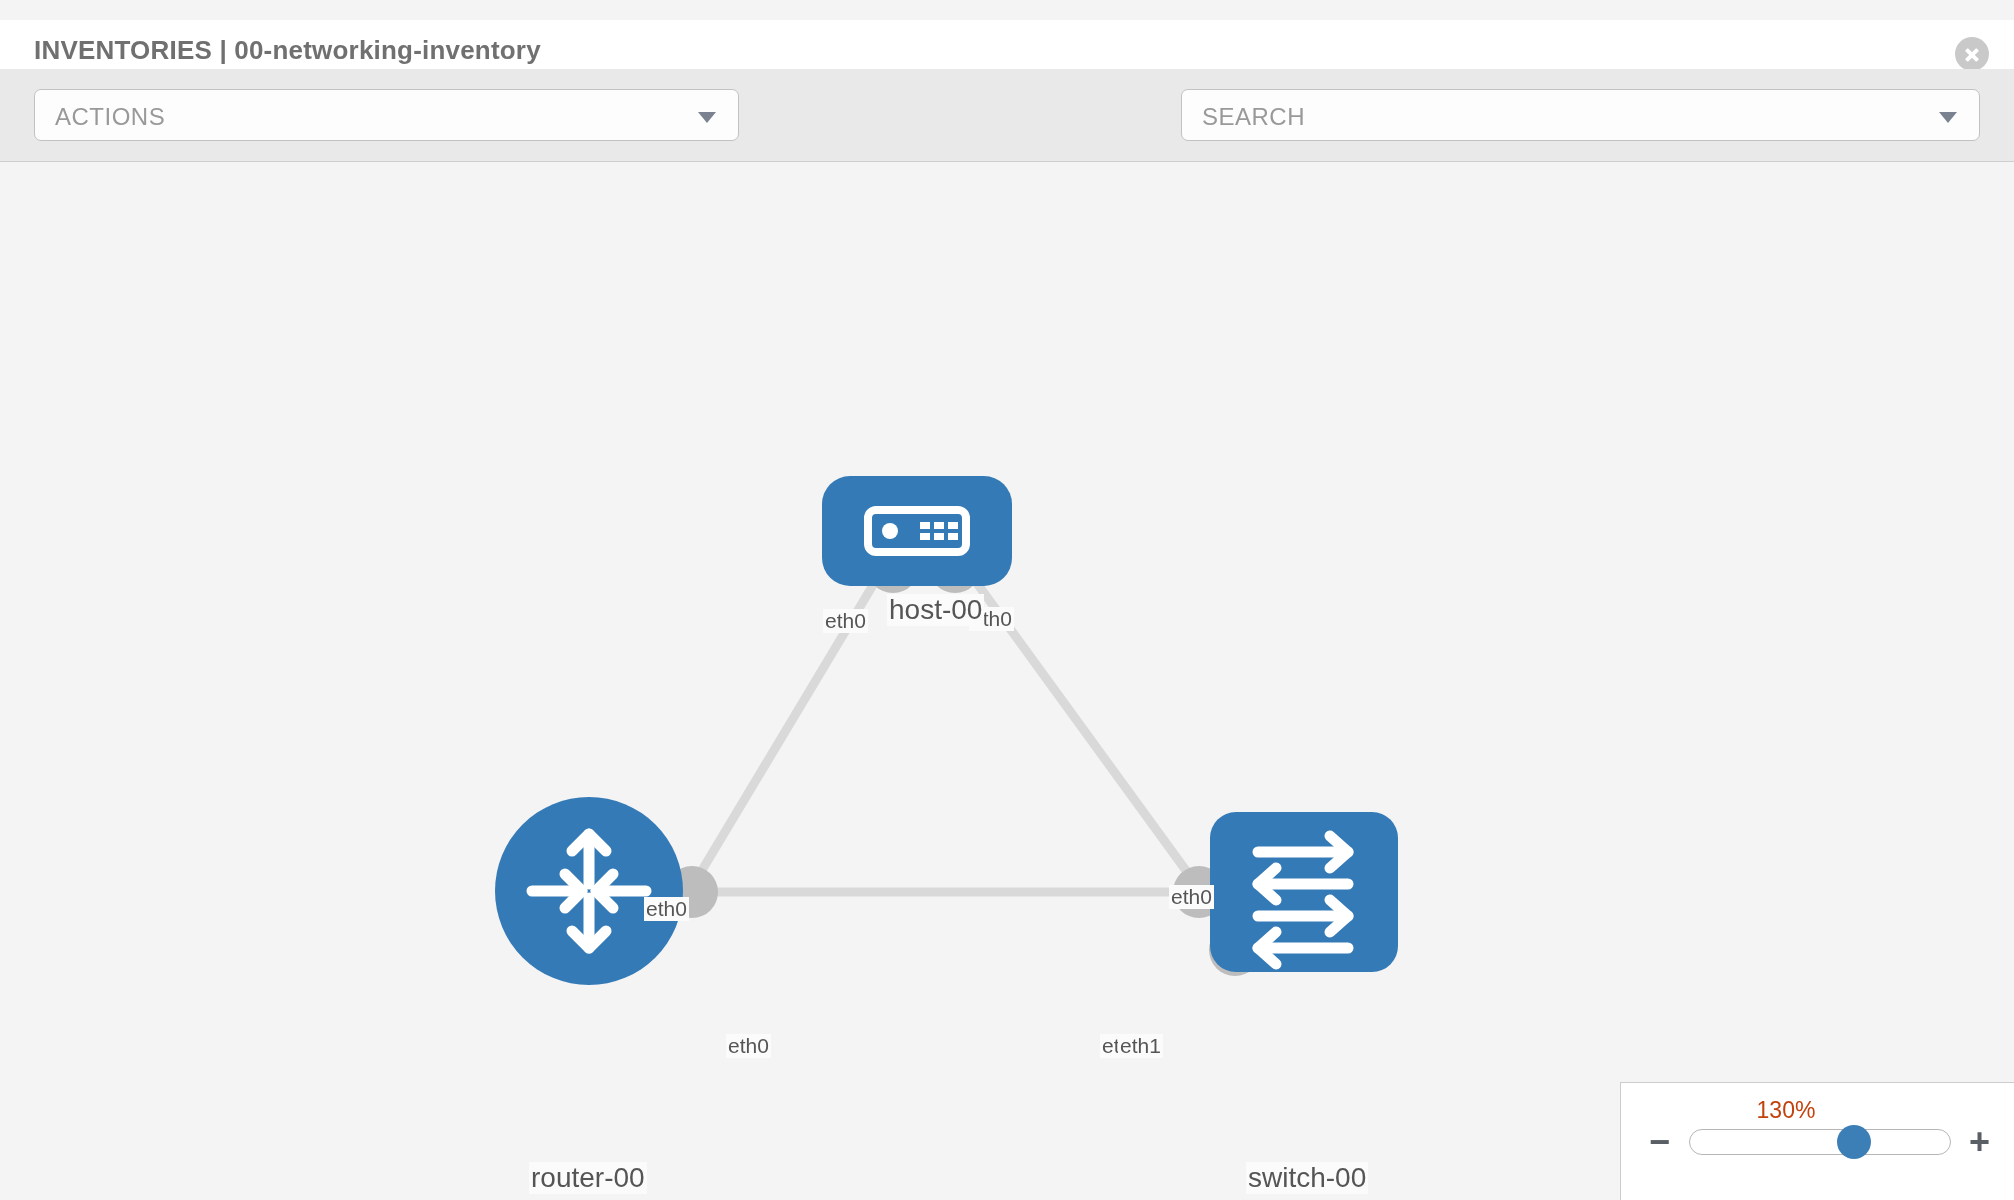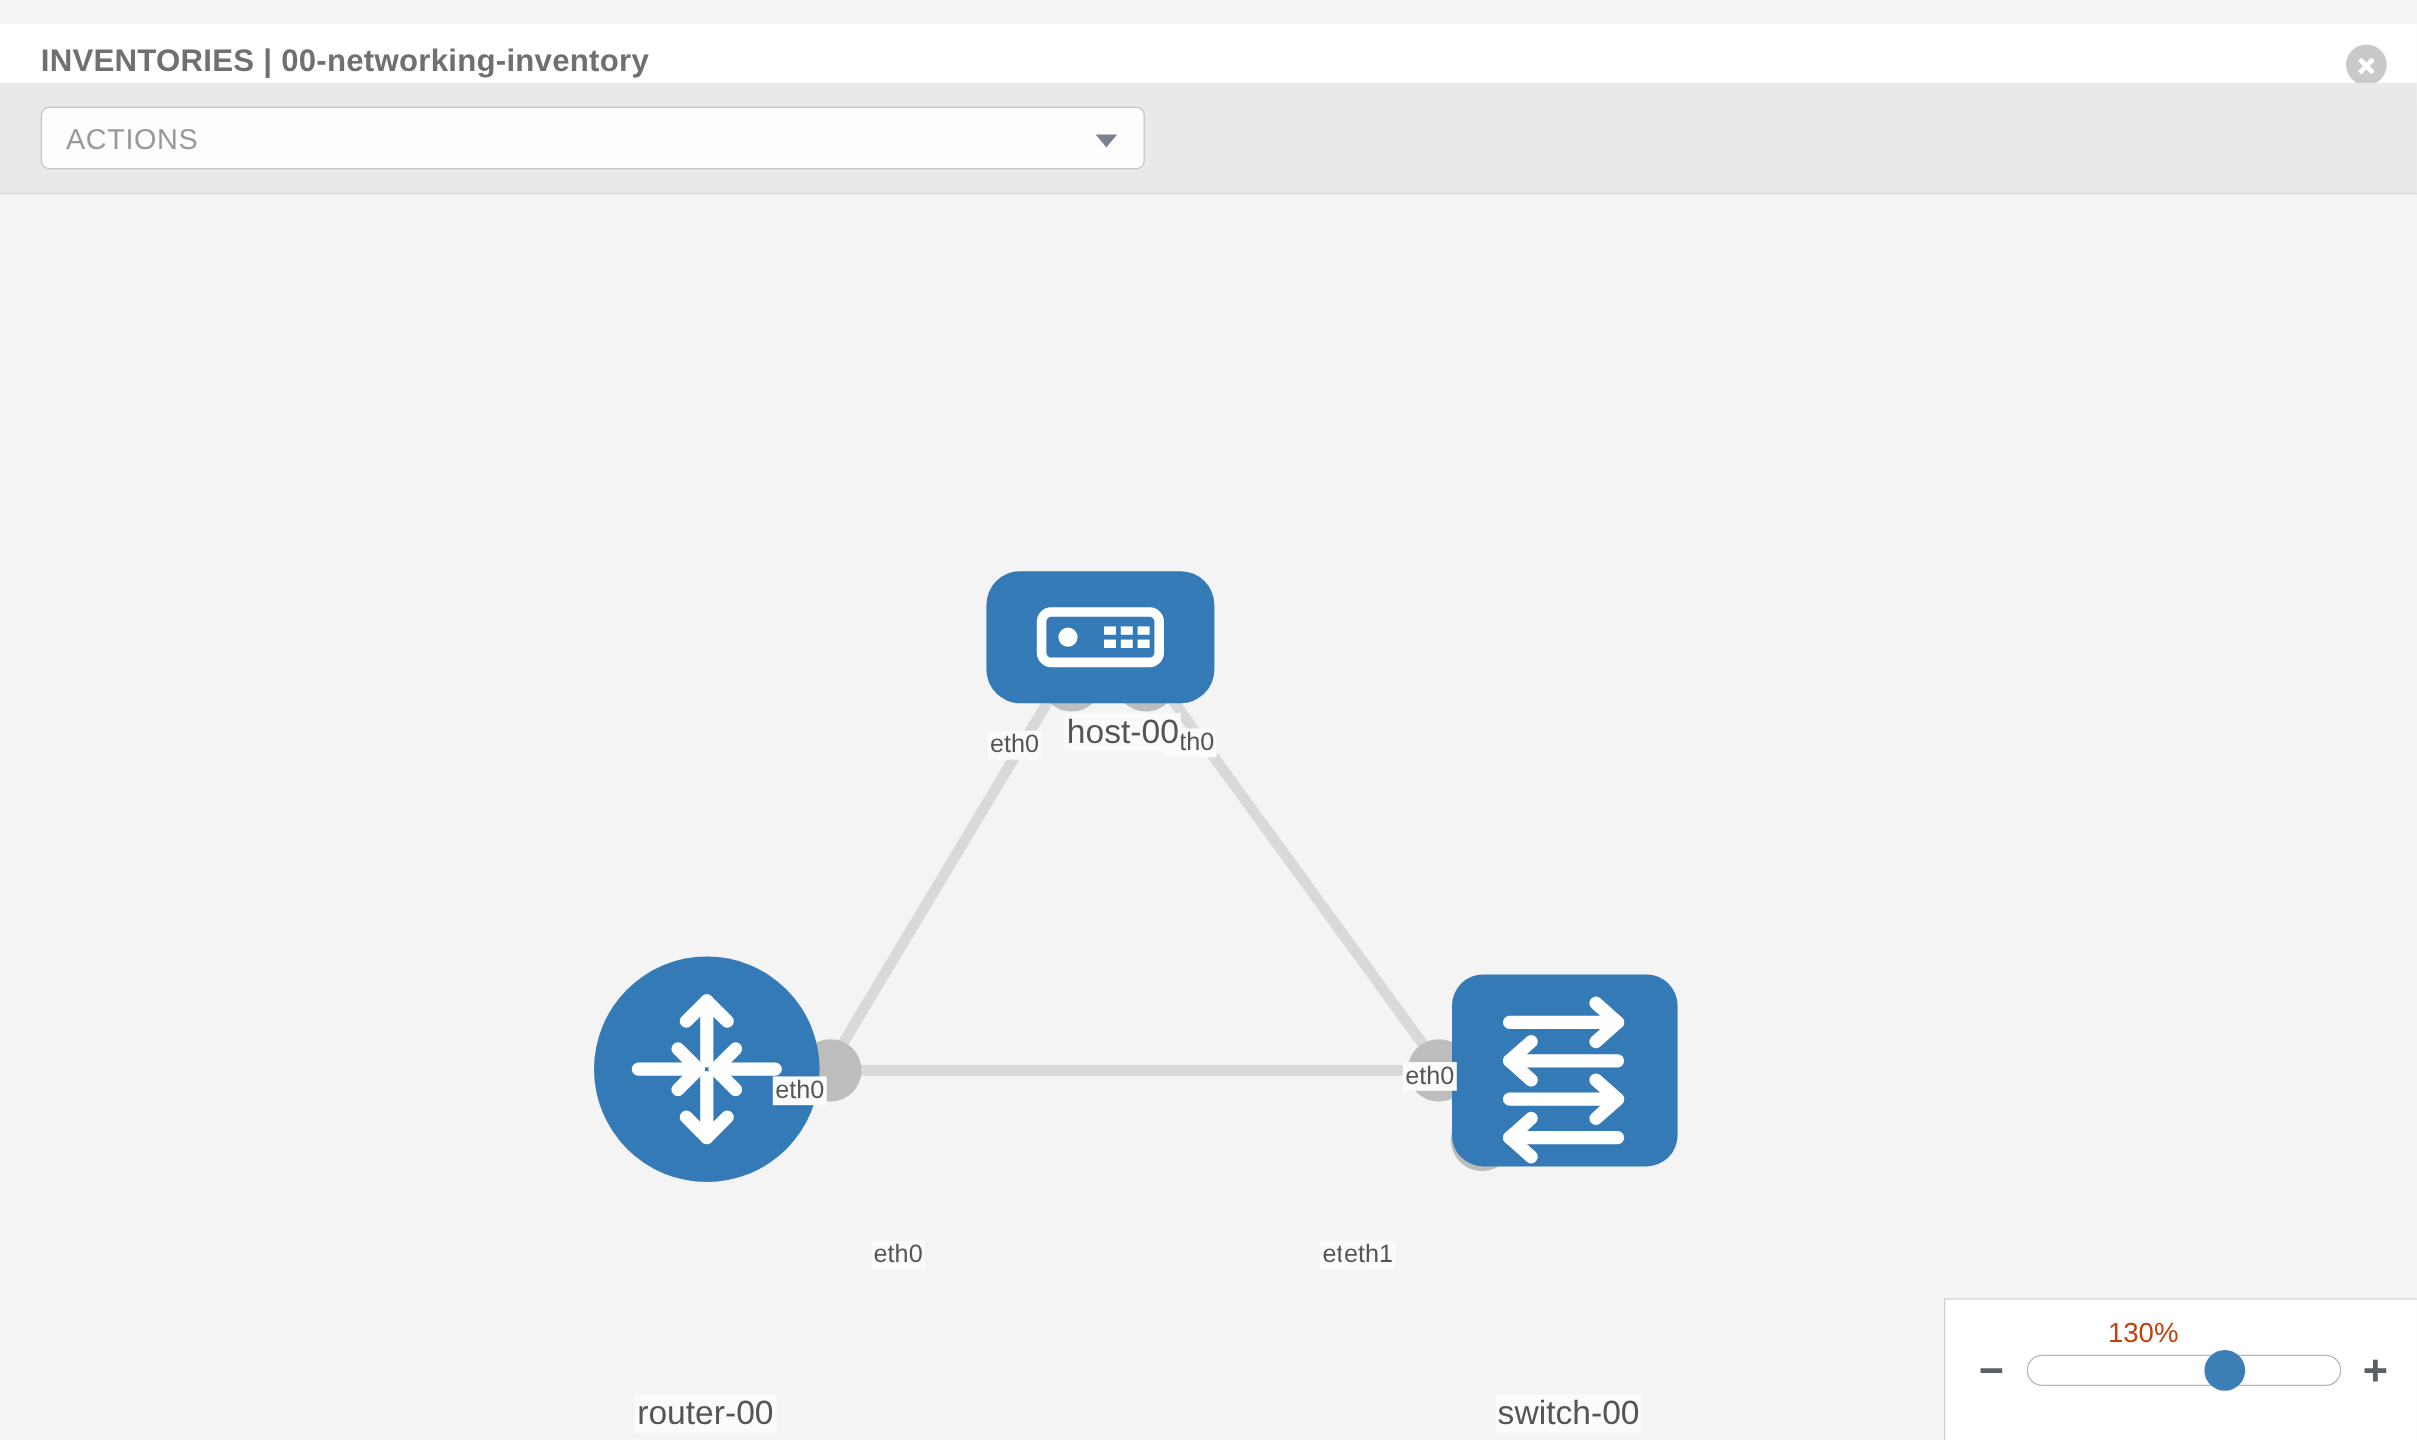--- a/index.html
+++ b/index.html
@@ -62,21 +62,21 @@
     letter-spacing: .5px;
     white-space: nowrap;
   }
   .caret {
     position: absolute; right: 22px; top: 22px;
     width: 0; height: 0;
     border-left: 9px solid transparent;
     border-right: 9px solid transparent;
     border-top: 11px solid #7a8290;
   }
-  #actions-select { left: 34px; top: 20px; width: 920px; }
+  #actions-select { left: 34px; top: 20px; width: 705px; }
   #search-select  { left: 1181px; top: 20px; width: 799px; }
 
   .tool-icon {
     position: absolute; top: 92px;
     width: 46px; height: 46px;
     cursor: pointer;
   }
   #wrench-btn { left: 1037px; }
   #key-btn    { left: 1104px; }
 
@@ -163,20 +163,24 @@
       <path fill="#6d7681" d="M20.3 4.9a5.4 5.4 0 0 0-6.2-1l3.1 3.1-1.3 3.1-3.1 1.3-3.1-3.1a5.4 5.4 0 0 0 7 7l.4-.2 1.2-1.2a5.4 5.4 0 0 0 2-9zM9.4 13.2l-5.2 5.2a1.7 1.7 0 1 0 2.4 2.4l5.2-5.2-2.4-2.4z"></path>
     </svg>
   </div>
 
   <div class="tool-icon" id="key-btn">
     <svg width="46" height="46" viewBox="0 0 24 24">
       <path fill="#6d7681" d="M8.5 3a5.5 5.5 0 1 0 3.6 9.65l.55.55H14v1.6h1.6v1.6h1.7l1.6-1.6v-1.5l-1-1h-5.2l-.55-.55A5.5 5.5 0 0 0 8.5 3zm-1.6 3a1.7 1.7 0 1 1 0 3.4 1.7 1.7 0 0 1 0-3.4z"></path>
     </svg>
   </div>
 
+  <div class="select-box" id="search-select">
+    <span class="sel-label">SEARCH</span>
+    <span class="caret"></span>
+  </div>
 </div>
 
 <div class="canvas">
 
   <svg class="topology" viewBox="0 0 2014 1038">
 
     <g>
       <line x1="888" y1="398" x2="650" y2="795" stroke="#d9d9d9" stroke-width="9"></line>
       <line x1="960" y1="398" x2="1238" y2="780" stroke="#d9d9d9" stroke-width="9"></line>
       <line x1="660" y1="730" x2="1230" y2="730" stroke="#d9d9d9" stroke-width="9"></line>

